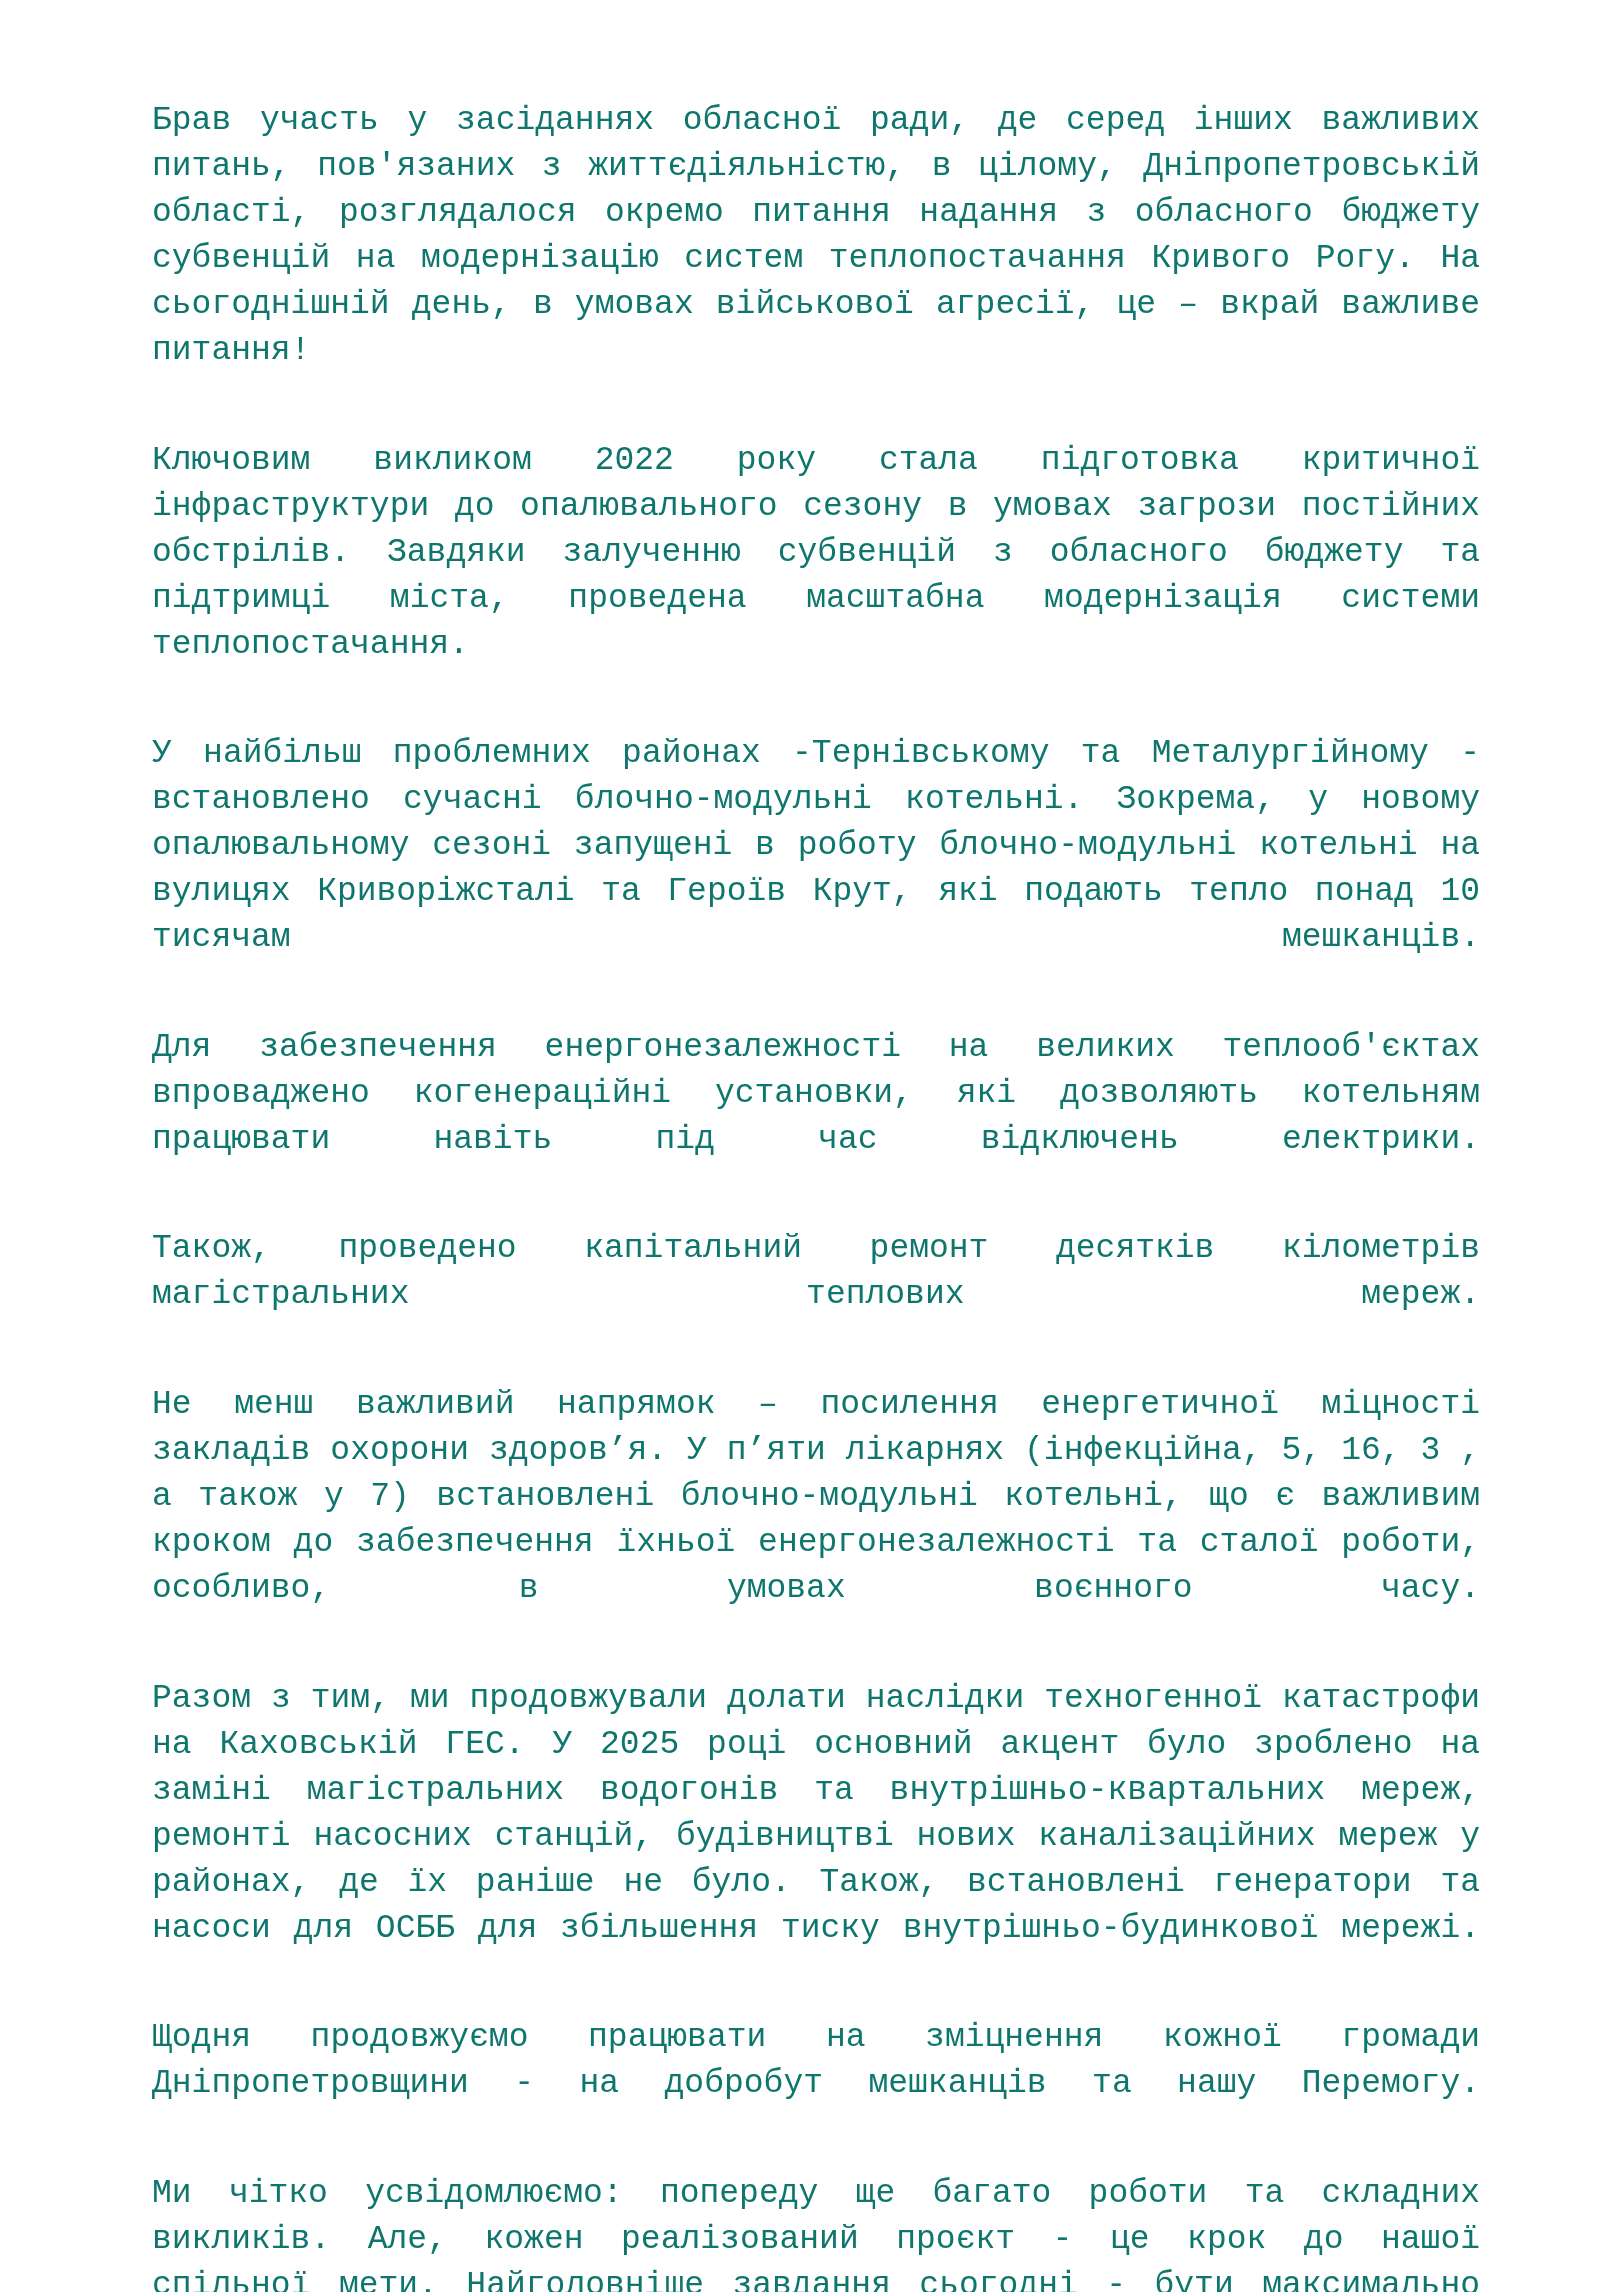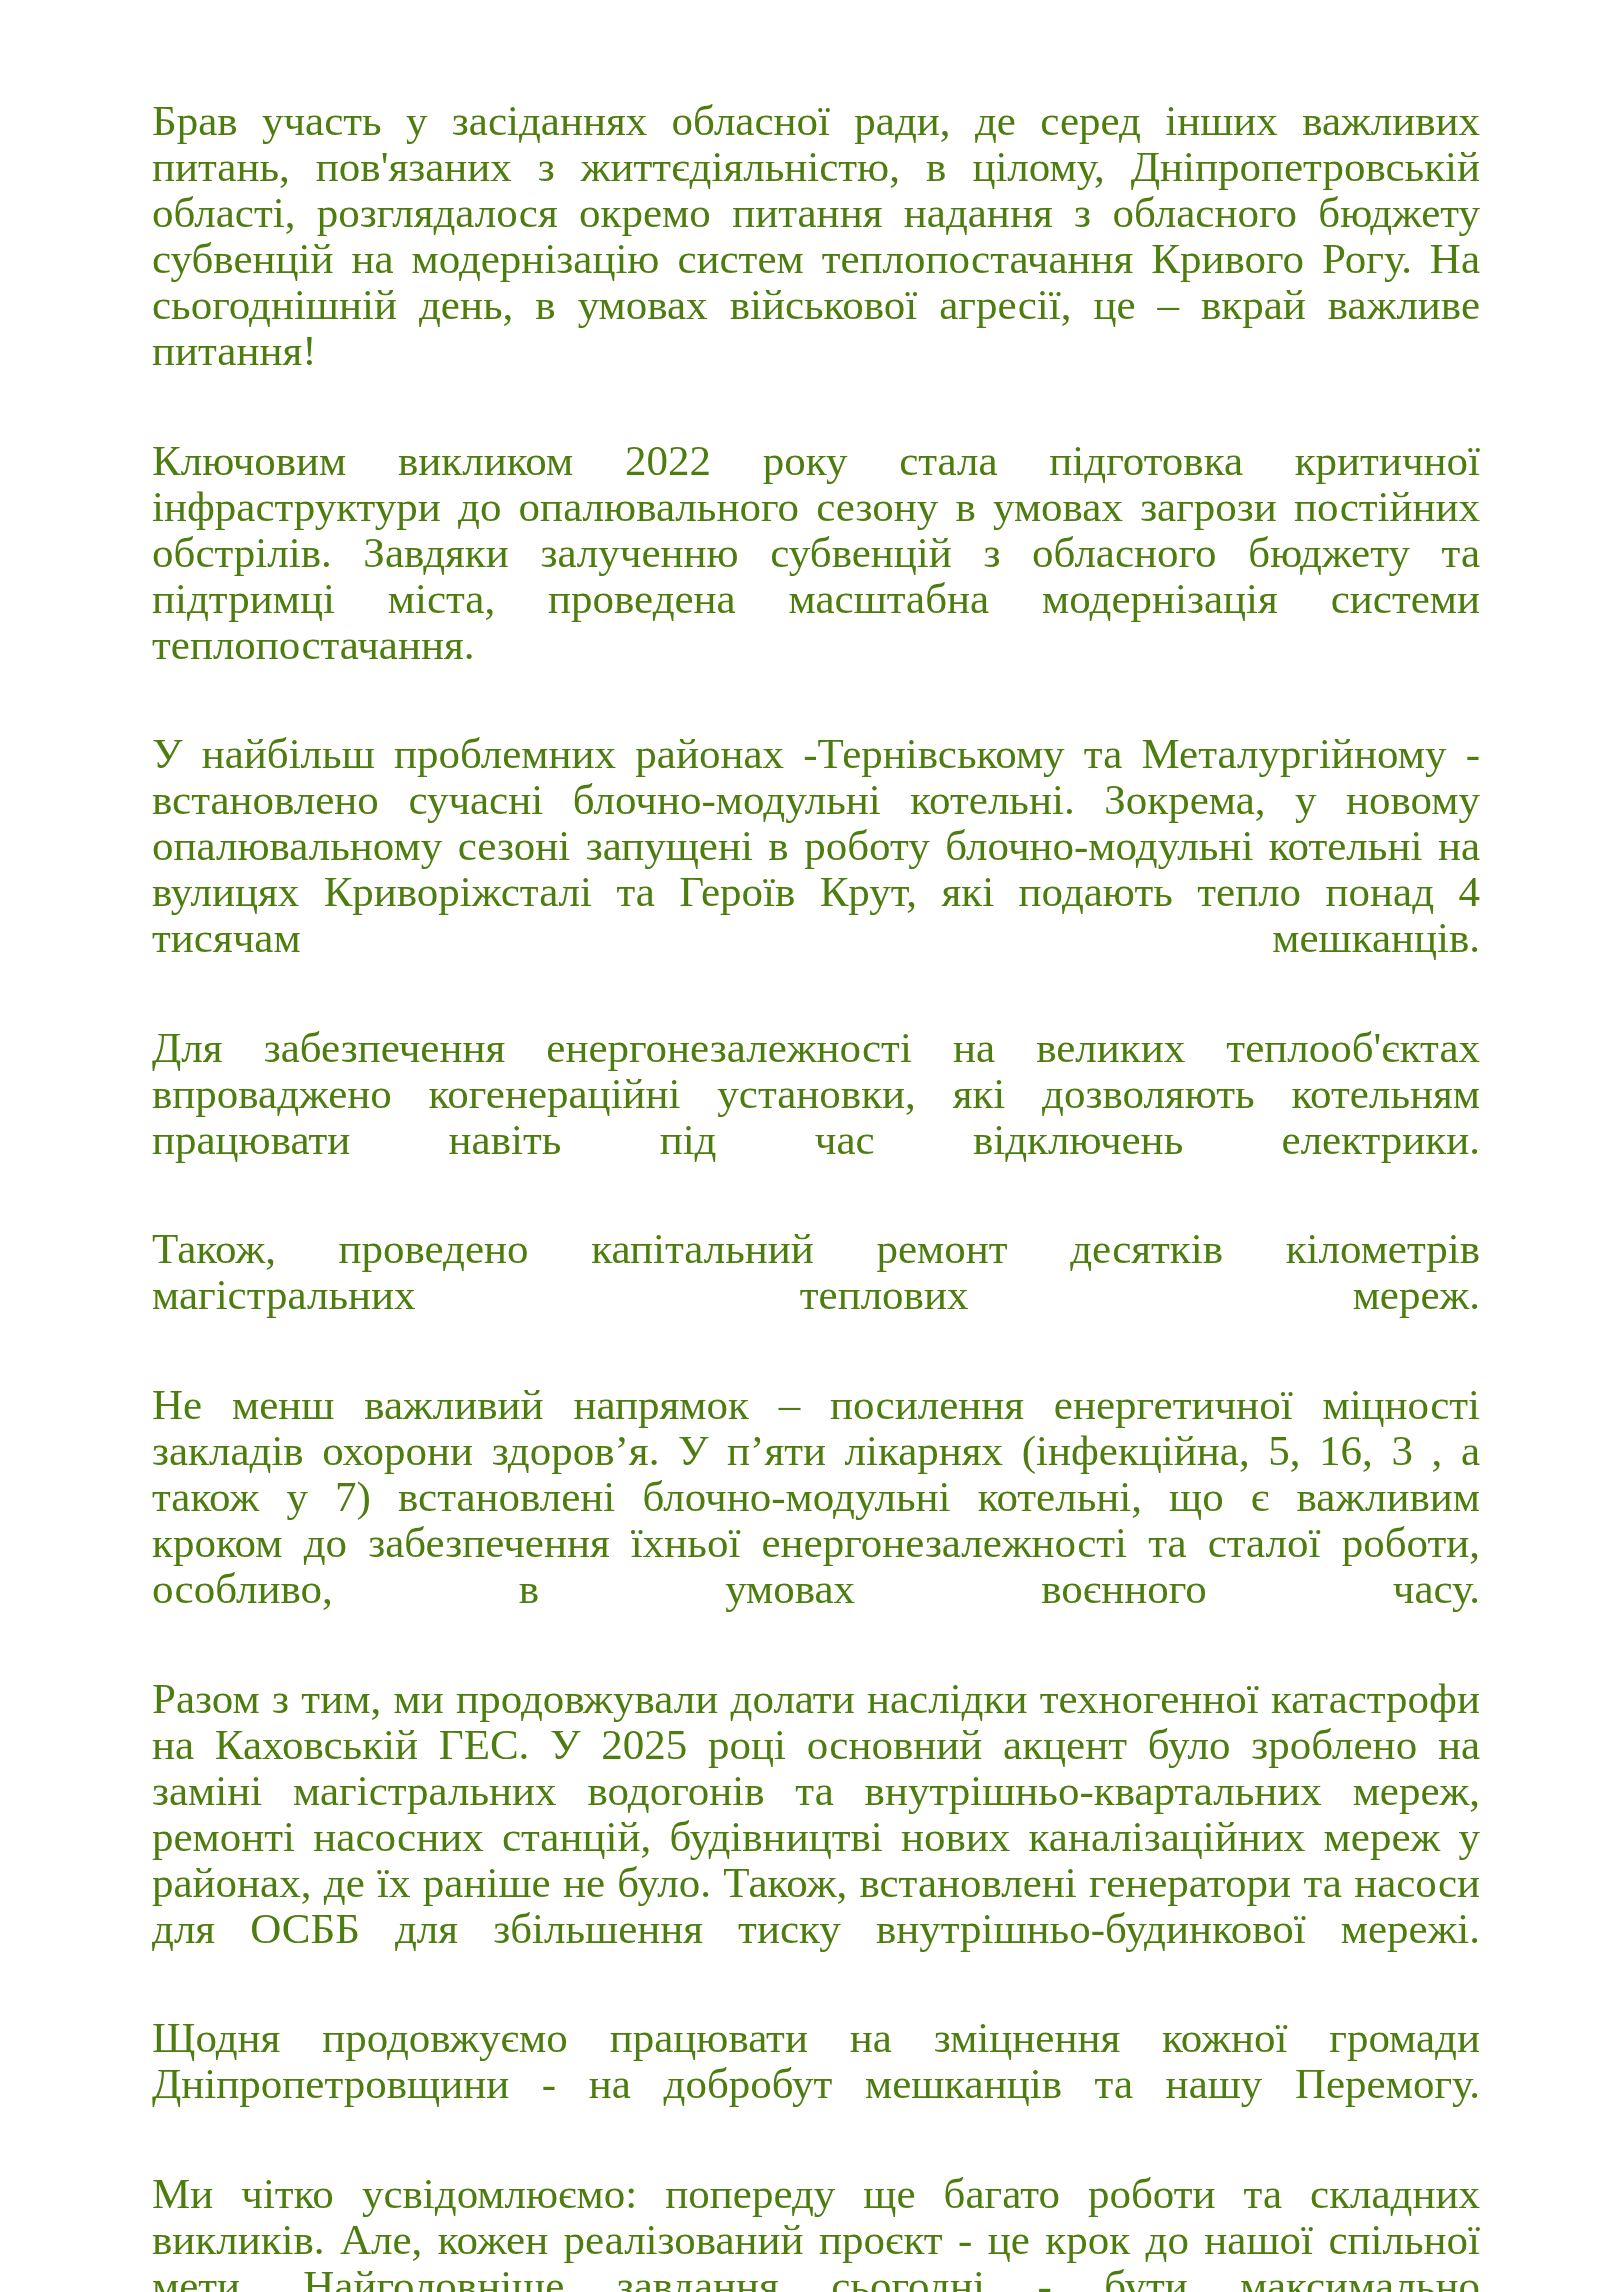--- a/index.html
+++ b/index.html
@@ -16,24 +16,24 @@
     box-sizing: border-box;
     overflow: hidden;
   }
   .content {
     position: absolute;
     left: 152px;
     top: 98px;
     width: 1328px;
   }
   .para {
-    font-family: Liberation Serif, serif;
-    font-size: 43px;
+    font-family: Liberation Mono, monospace;
+    font-size: 33px;
     line-height: 46px;
-    color: #4d7c0f;
+    color: #0f766e;
     text-align: justify;
     text-justify: inter-word;
     margin: 0 0 17.6px 0;
     hyphens: none;
     word-spacing: 0px;
     letter-spacing: 0px;
   }
   .para:last-child {
     margin-bottom: 0;
   }
@@ -44,21 +44,21 @@
     width: 100%;
   }
 </style>
 </head>
 <body>
 
 <div class="page">
   <div class="content">
     <p class="para">Брав участь у засіданнях обласної ради, де серед інших важливих питань, пов'язаних з життєдіяльністю, в цілому, Дніпропетровській області, розглядалося окремо питання надання з обласного бюджету субвенцій на модернізацію систем теплопостачання Кривого Рогу. На сьогоднішній день, в умовах військової агресії, це –  вкрай важливе питання!</p>
     <p class="para">Ключовим викликом 2022 року стала підготовка критичної інфраструктури до опалювального сезону в умовах загрози постійних обстрілів. Завдяки залученню субвенцій з обласного бюджету та підтримці міста, проведена масштабна модернізація системи теплопостачання.</p>
-    <p class="para">У найбільш проблемних районах -Тернівському та Металургійному - встановлено сучасні блочно-модульні котельні. Зокрема, у новому опалювальному сезоні запущені в роботу блочно-модульні котельні на вулицях Криворіжсталі та Героїв Крут, які подають тепло понад 4 тисячам мешканців.</p>
+    <p class="para">У найбільш проблемних районах -Тернівському та Металургійному - встановлено сучасні блочно-модульні котельні. Зокрема, у новому опалювальному сезоні запущені в роботу блочно-модульні котельні на вулицях Криворіжсталі та Героїв Крут, які подають тепло понад 10 тисячам мешканців.</p>
     <p class="para">Для забезпечення енергонезалежності на великих теплооб'єктах впроваджено когенераційні установки, які дозволяють котельням працювати навіть під час відключень електрики.</p>
     <p class="para">Також, проведено капітальний ремонт десятків кілометрів магістральних теплових мереж.</p>
     <p class="para">Не менш важливий напрямок – посилення енергетичної міцності закладів охорони здоров’я. У п’яти лікарнях (інфекційна, 5, 16, 3 , а також у 7) встановлені блочно-модульні котельні, що є важливим кроком до забезпечення їхньої енергонезалежності та сталої роботи, особливо, в умовах воєнного часу.</p>
     <p class="para">Разом з тим, ми продовжували долати наслідки техногенної катастрофи на Каховській ГЕС. У 2025 році основний акцент було зроблено на заміні магістральних водогонів та внутрішньо-квартальних мереж, ремонті насосних станцій, будівництві нових каналізаційних мереж у районах, де їх раніше не було. Також, встановлені генератори та насоси для ОСББ для збільшення тиску внутрішньо-будинкової мережі.</p>
     <p class="para">Щодня продовжуємо працювати на зміцнення кожної громади Дніпропетровщини - на добробут мешканців та нашу Перемогу.</p>
     <p class="para">Ми чітко усвідомлюємо: попереду ще багато роботи та складних викликів. Але, кожен реалізований проєкт - це крок до нашої спільної мети. Найголовніше завдання сьогодні - бути максимально згуртованими. Попри всі труднощі, ми не зупиняємось.</p>
   </div>
 </div>
 
 

